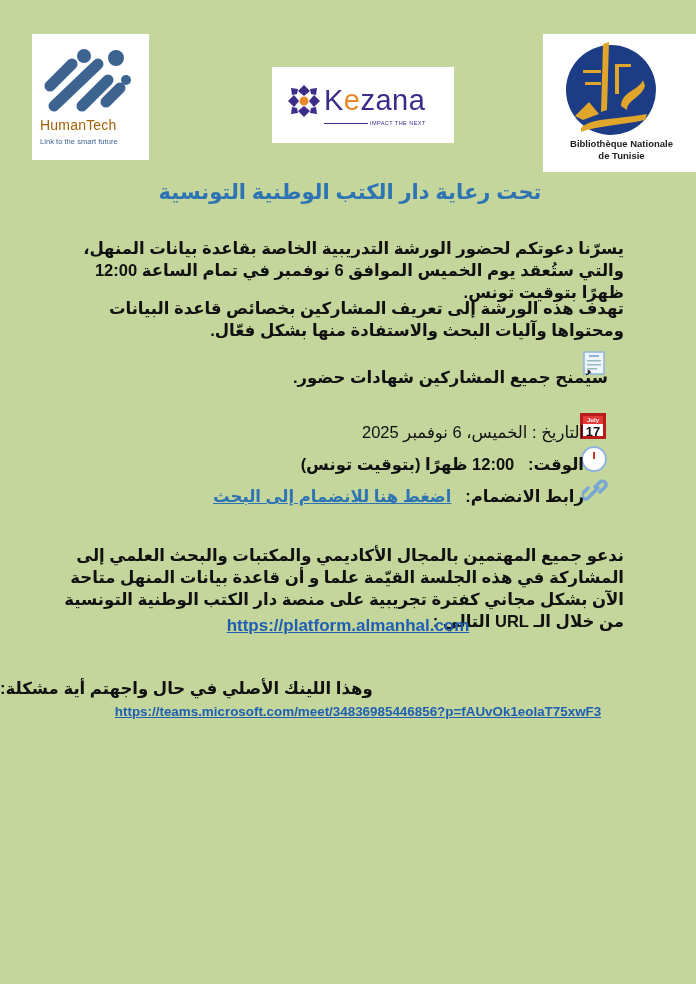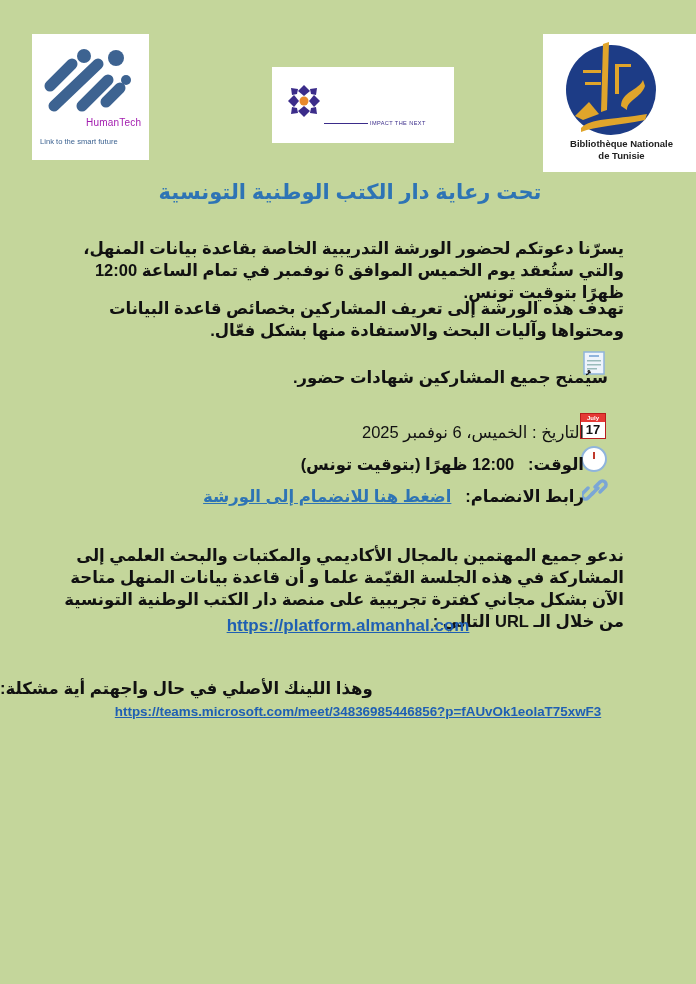--- a/index.html
+++ b/index.html
@@ -6,21 +6,21 @@
   body {
     width:696px; height:984px; overflow:hidden;
     background:#c4d69b;
     font-family:"Liberation Sans", "DejaVu Sans", sans-serif;
     position:relative; color:#111;
   }
   .logo { position:absolute; background:#fff; box-sizing:border-box; }
   #logo-humantech { left:32px; top:34px; width:117px; height:126px; }
   #logo-kezana { left:272px; top:67px; width:182px; height:76px; }
   #logo-bnt { left:543px; top:34px; width:157px; height:138px; }
-  .ht-name { position:absolute; left:8px; top:83px; font-size:10px; color:#a21caf; letter-spacing:0.2px;margin-left:46px; }
+  .ht-name { position:absolute; left:8px; top:83px; font-size:14px; color:#a16207; letter-spacing:0.2px; }
   .ht-tag { position:absolute; left:8px; top:103px; font-size:7.6px; color:#3d6391; }
   .kz-name { position:absolute; left:52px; top:17px; font-size:29px; color:#3b2c8a; letter-spacing:0.5px; }
   .kz-tag { position:absolute; left:98px; top:53px; font-size:5.6px; color:#3b2c8a; letter-spacing:0.4px; }
   .kz-line { position:absolute; left:52px; top:56px; width:44px; height:1px; background:#3b2c8a; }
   .bnt-name { position:absolute; left:0; right:0; top:104px; text-align:center; font-size:9.5px; font-weight:bold; color:#222; line-height:12px; }
   .rtl { direction:rtl; position:absolute; text-align:right; }
   #title { left:100px; width:500px; top:180px; text-align:center; font-size:21px; font-weight:bold; color:#2e74b5; }
   .para { right:72px; width:560px; font-size:16.5px; font-weight:bold; line-height:22px; }
   #para1 { top:237px; }
   #para2 { top:297px; }
@@ -61,20 +61,21 @@
       <path d="M18 34 L24 28 L18 23 L12 28 Z"></path>
       <path d="M2 18 L8 12 L13 18 L8 24 Z"></path>
       <path d="M34 18 L28 12 L23 18 L28 24 Z"></path>
       <path d="M5 5 L12 6 L11 11 L6 12 Z"></path>
       <path d="M31 5 L24 6 L25 11 L30 12 Z"></path>
       <path d="M5 31 L12 30 L11 25 L6 24 Z"></path>
       <path d="M31 31 L24 30 L25 25 L30 24 Z"></path>
     </g>
     <circle cx="18" cy="18" r="4.5" fill="#e8892b"></circle>
   </svg>
+  <div class="kz-name">K<span style="color:#e8892b">e</span>zana</div>
   <div class="kz-line"></div>
   <div class="kz-tag">IMPACT THE NEXT</div>
 </div>
 
 <div class="logo" id="logo-bnt">
   <svg style="position:absolute;left:18px;top:6px" width="100" height="96" viewBox="0 0 100 96">
     <circle cx="50" cy="50" r="45" fill="#1d3c86"></circle>
     <g fill="#e0a52b">
       <path d="M42 4 L48 2 L46 70 L40 72 Z"></path>
       <path d="M20 88 C30 78 50 80 86 74 L84 80 C55 86 35 86 20 92 Z"></path>
@@ -99,21 +100,21 @@
 
 <svg class="icon" style="left:583px;top:351px" width="22" height="24" viewBox="0 0 22 24">
   <rect x="1" y="1" width="20" height="22" fill="#eef4fb" stroke="#8fb4dc" stroke-width="1.5"></rect>
   <rect x="6" y="4" width="10" height="2" fill="#8fb4dc"></rect>
   <rect x="4" y="9" width="14" height="1.5" fill="#9bb"></rect>
   <rect x="4" y="13" width="14" height="1.5" fill="#9bb"></rect>
   <rect x="4" y="17" width="10" height="1.5" fill="#9bb"></rect>
 </svg>
 <div class="rtl" id="cert">سيُمنح جميع المشاركين شهادات حضور.</div>
 
-<div class="icon" style="left:580px;top:413px;width:26px;height:26px;border:1px solid #b91c1c;background:#fff;box-sizing:border-box;">
+<div class="icon" style="left:580px;top:413px;width:26px;height:26px;border:3px solid #b91c1c;background:#fff;box-sizing:border-box;">
   <div style="background:#e53935;color:#fff;font-size:6px;text-align:center;height:8px;line-height:8px;font-weight:bold;">July</div>
   <div style="text-align:center;font-size:13px;font-weight:bold;line-height:16px;color:#111;">17</div>
 </div>
 <div class="rtl" id="row-date">
   <span>التاريخ :</span>
   <span>الخميس، 6 نوفمبر 2025</span>
 </div>
 
 <svg class="icon" style="left:581px;top:446px" width="26" height="26" viewBox="0 0 26 26">
   <circle cx="13" cy="13" r="12" fill="#fff" stroke="#8fb4dc" stroke-width="2"></circle>
@@ -128,21 +129,21 @@
 <svg class="icon" style="left:582px;top:478px" width="26" height="26" viewBox="0 0 26 26">
   <g fill="none" stroke="#7aa6d6" stroke-width="3.5" stroke-linecap="round">
     <path d="M11 15 L6 20 A3.5 3.5 0 0 1 1 15 L6 10"></path>
     <path d="M15 11 L20 6 A3.5 3.5 0 0 0 15 1 L10 6" transform="translate(3 3)"></path>
     <line x1="10" y1="16" x2="16" y2="10"></line>
   </g>
 </svg>
 <div class="rtl" id="row-link">
   <span>رابط الانضمام:</span>
   &nbsp;
-  <a class="join-link">اضغط هنا للانضمام إلى الورشة</a>
+  <a class="join-link">اضغط هنا للانضمام إلى البحث</a>
 </div>
 
 <div class="rtl para" id="para3">ندعو جميع المهتمين بالمجال الأكاديمي والمكتبات والبحث العلمي إلى المشاركة في هذه الجلسة القيّمة علما و أن قاعدة بيانات المنهل متاحة الآن بشكل مجاني كفترة تجريبية على منصة دار الكتب الوطنية التونسية من خلال الـ URL التالي :</div>
 
 <a id="url1">https://platform.almanhal.com</a>
 
 <div class="rtl" id="orig-label">وهذا اللينك الأصلي في حال واجهتم أية مشكلة:</div>
 
 <a id="url2">https://teams.microsoft.com/meet/34836985446856?p=fAUvOk1eolaT75xwF3</a>
 

